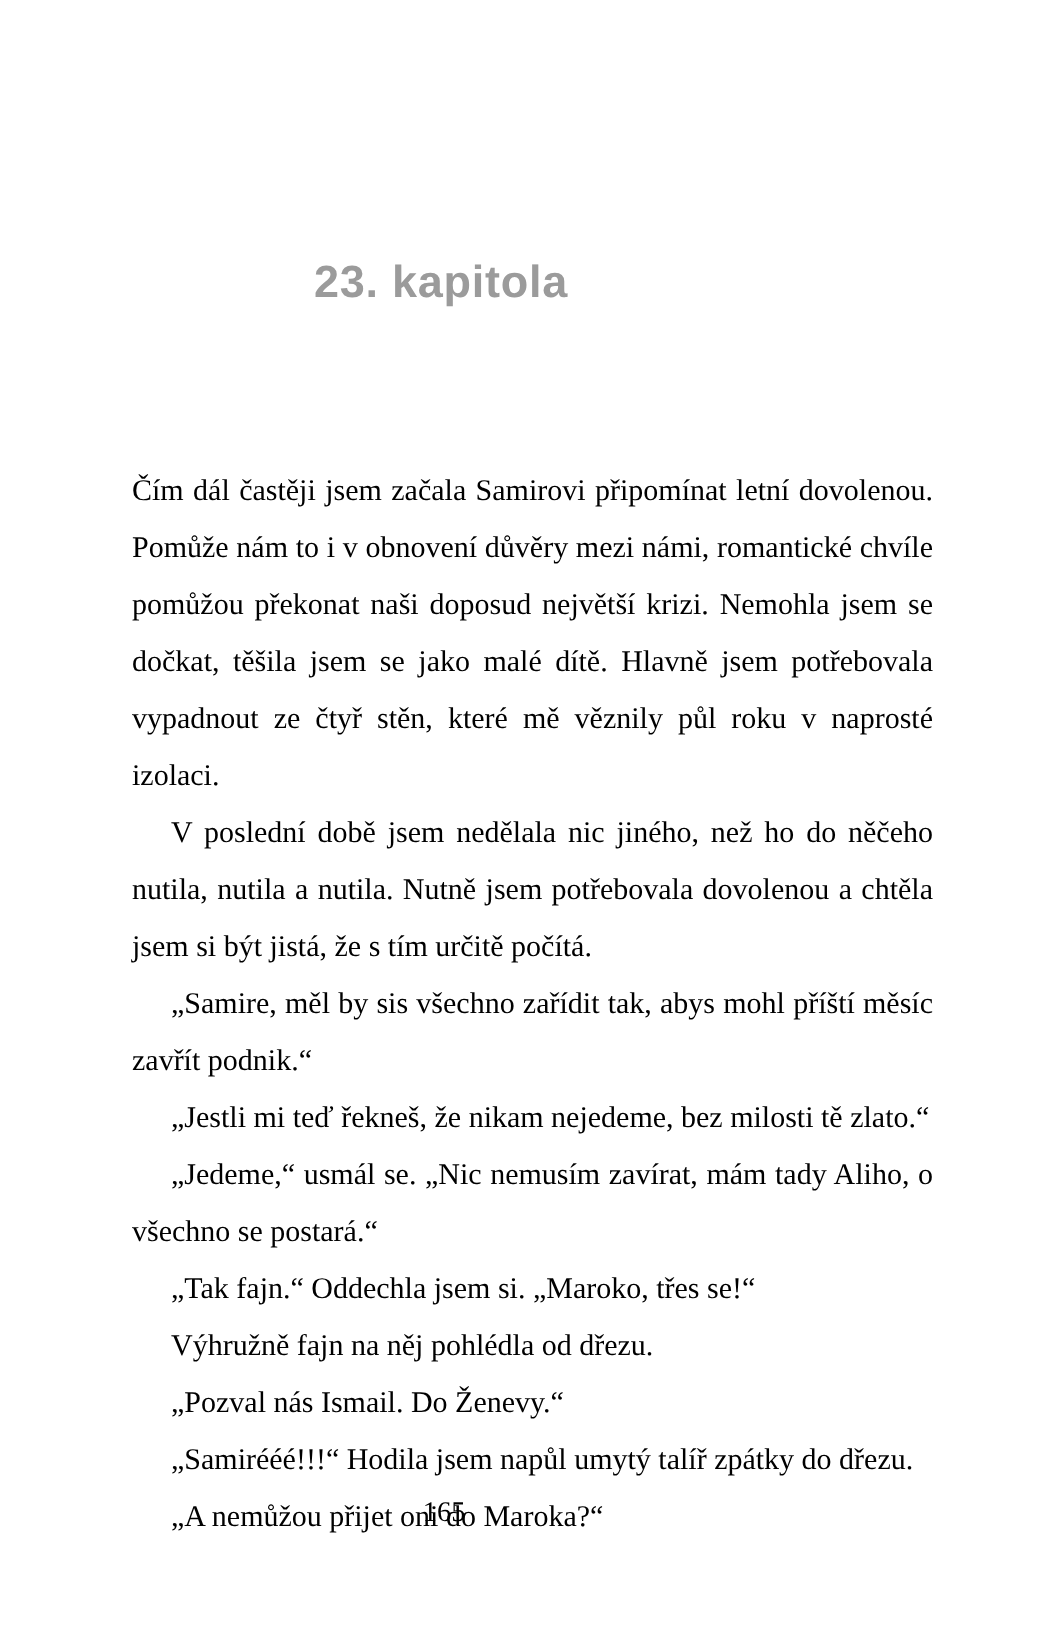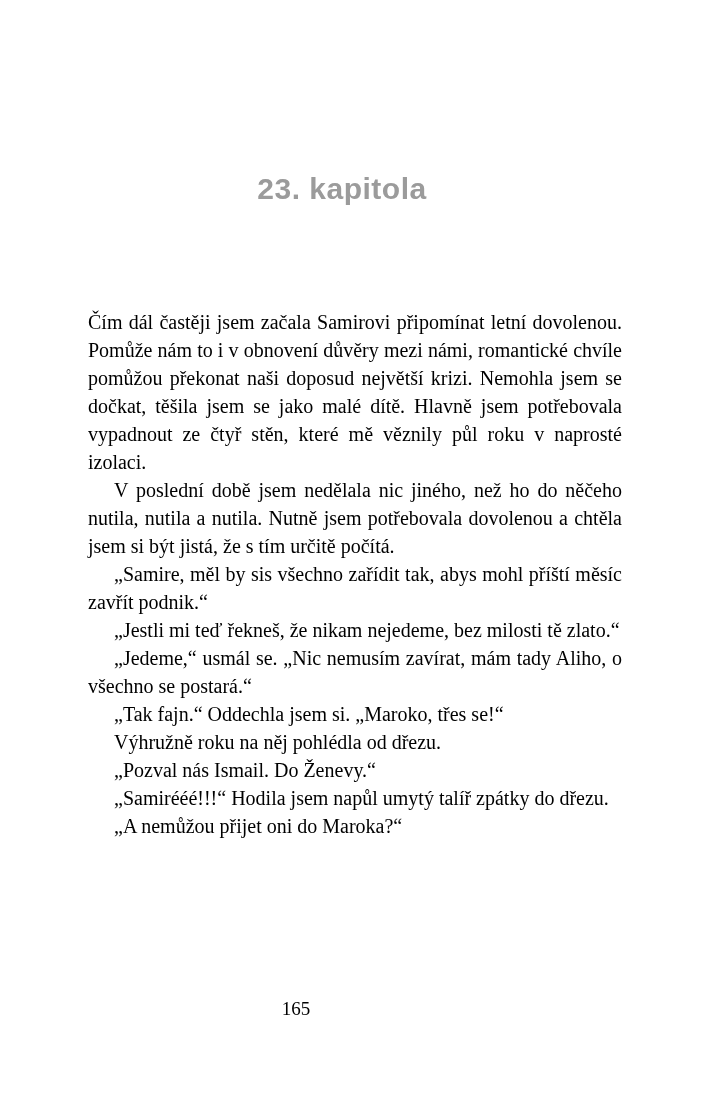--- a/index.html
+++ b/index.html
@@ -25,29 +25,28 @@
     top: 172px;
     left: 0;
     width: 588px;
     margin: 0;
     text-align: center;
     font-family: "Liberation Sans", sans-serif;
     font-weight: bold;
     font-size: 30px;
     letter-spacing: 0.5px;
     color: #9b9b9b;
-    padding-left: 48px;
   }
   .text-block {
     position: absolute;
     top: 308px;
     left: 88px;
     width: 534px;
     font-size: 20px;
-    line-height: 28px;
+    line-height: 38px;
     text-align: justify;
   }
   .text-block p {
     margin: 0;
     padding: 0;
   }
   .text-block p.indent {
     text-indent: 26px;
   }
   .page-number {
@@ -66,20 +65,20 @@
 <div class="page">
   <h1 class="chapter-heading" style="color: rgb(155, 155, 155);">23. kapitola</h1>
 
   <div class="text-block">
       <p>Čím dál častěji jsem začala Samirovi připomínat letní dovolenou. Pomůže nám to i v obnovení důvěry mezi námi, romantické chvíle pomůžou překonat naši doposud největší krizi. Nemohla jsem se dočkat, těšila jsem se jako malé dítě. Hlavně jsem potřebovala vypadnout ze čtyř stěn, které mě věznily půl roku v naprosté izolaci.</p>
       <p class="indent">V poslední době jsem nedělala nic jiného, než ho do něčeho nutila, nutila a nutila. Nutně jsem potřebovala dovolenou a chtěla jsem si být jistá, že s tím určitě počítá.</p>
       <p class="indent">„Samire, měl by sis všechno zařídit tak, abys mohl příští měsíc zavřít podnik.“</p>
       <p class="indent">„Jestli mi teď řekneš, že nikam nejedeme, bez milosti tě zlato.“</p>
       <p class="indent">„Jedeme,“ usmál se. „Nic nemusím zavírat, mám tady Aliho, o všechno se postará.“</p>
       <p class="indent">„Tak fajn.“ Oddechla jsem si. „Maroko, třes se!“</p>
-      <p class="indent">Výhružně roku na něj pohlédla od dřezu.</p>
+      <p class="indent">Výhružně fajn na něj pohlédla od dřezu.</p>
       <p class="indent">„Pozval nás Ismail. Do Ženevy.“</p>
       <p class="indent">„Samirééé!!!“ Hodila jsem napůl umytý talíř zpátky do dřezu.</p>
       <p class="indent">„A nemůžou přijet oni do Maroka?“</p>
     </div>
 
   <div class="page-number">165</div>
 </div>
 
 </body></html>

